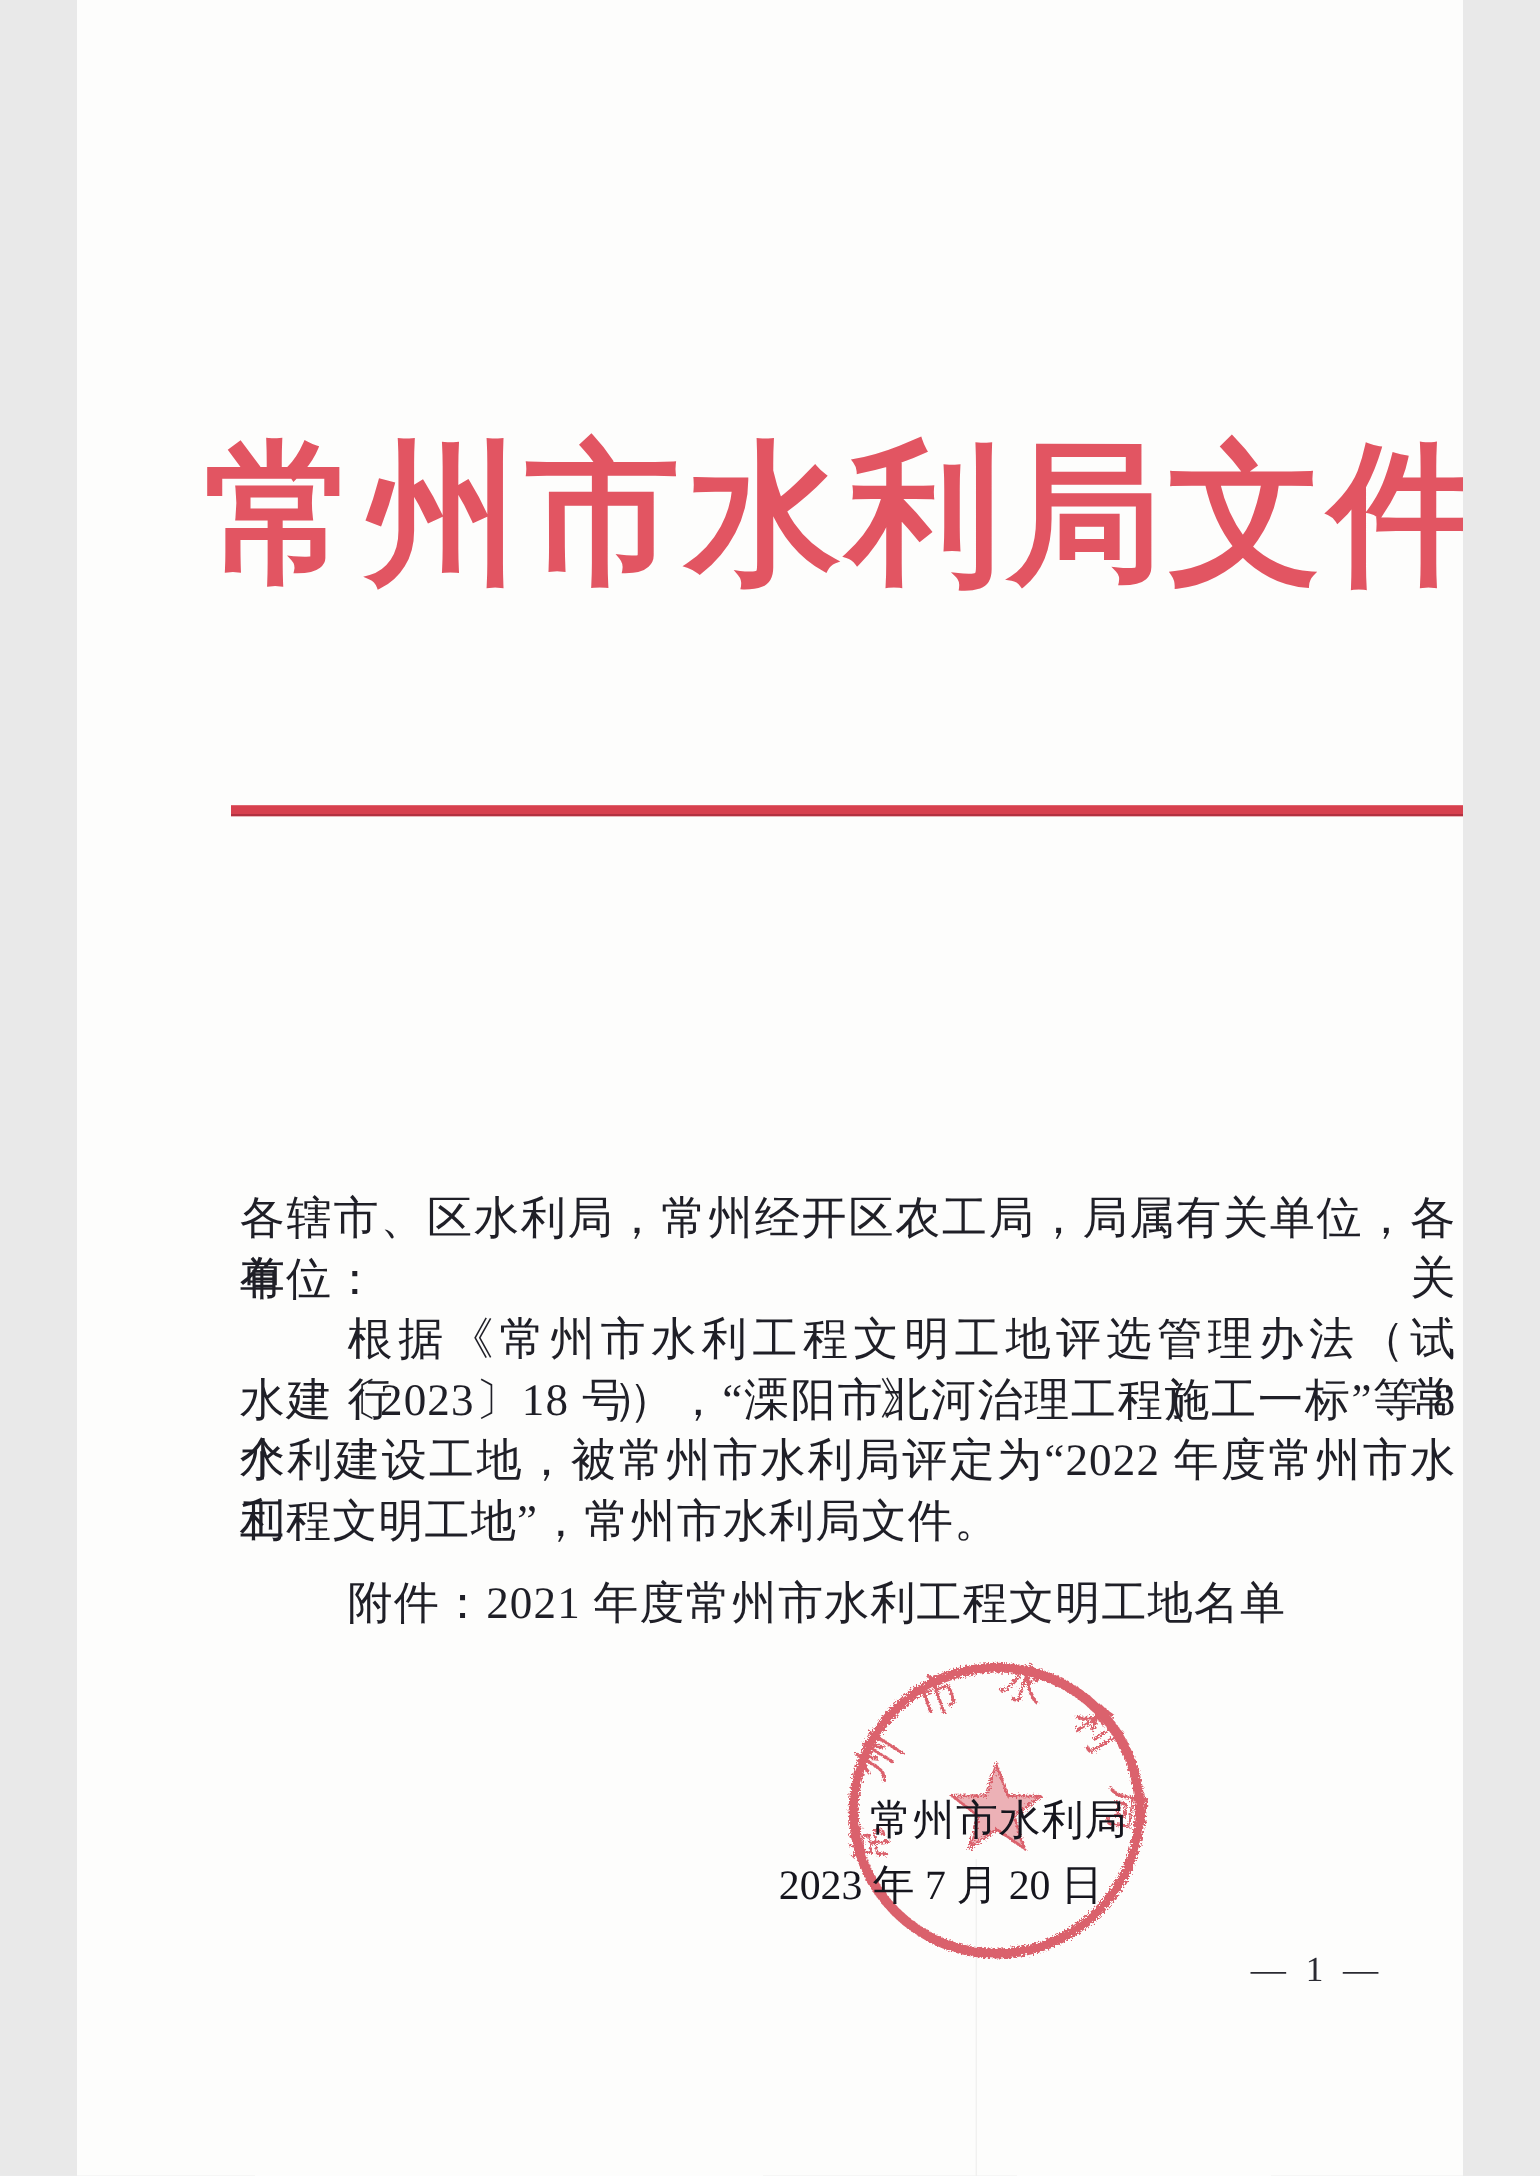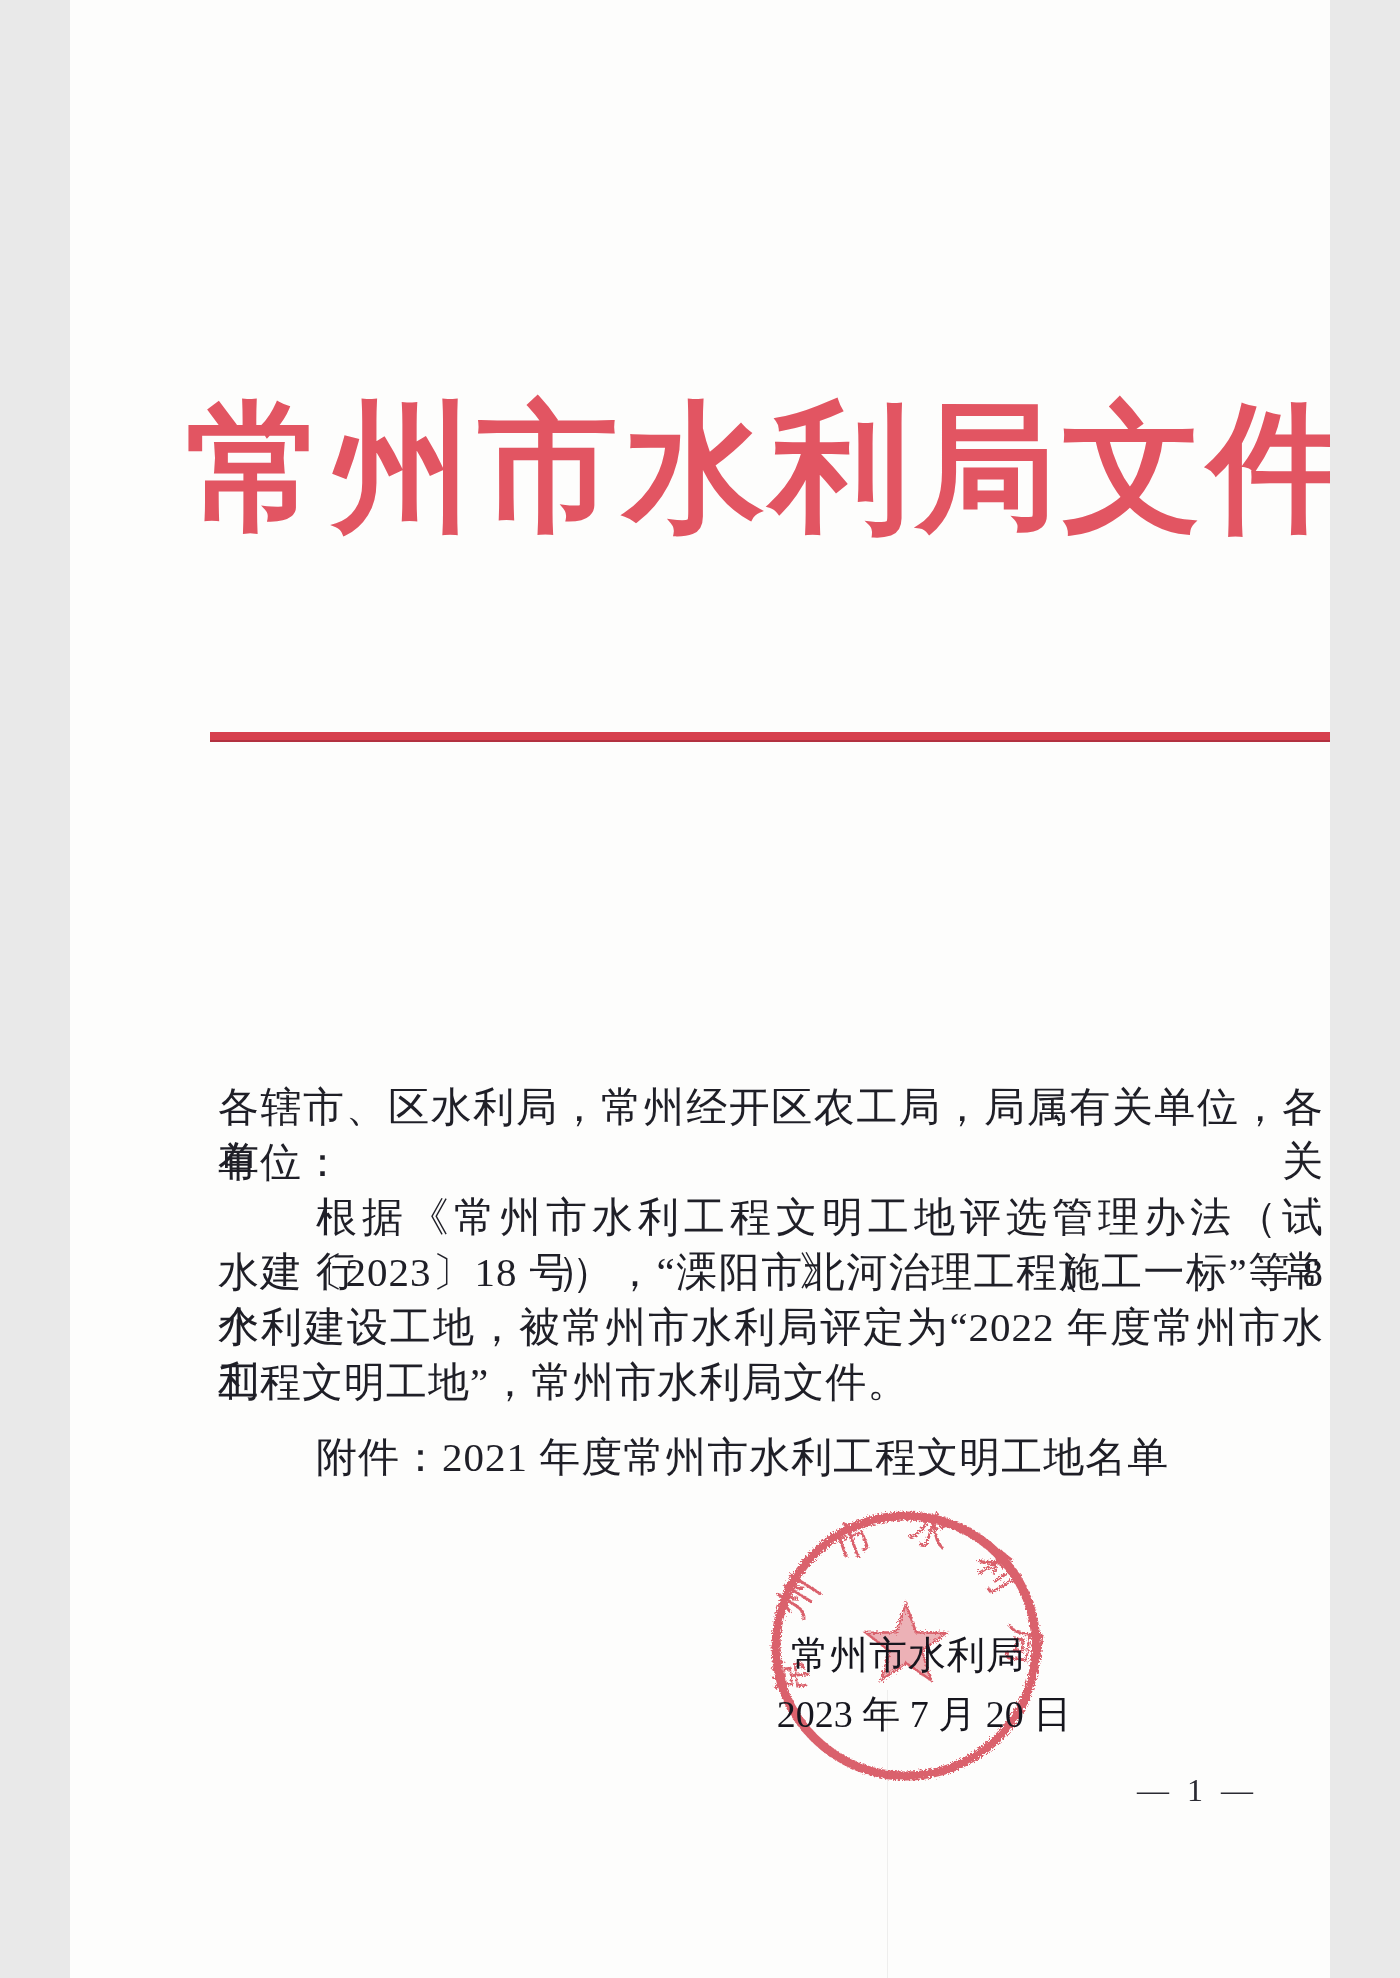--- a/index.html
+++ b/index.html
@@ -72,21 +72,20 @@
   .sign-org{
     position:absolute;top:1636px;left:638px;width:400px;
     text-align:center;
     font-size:38px;line-height:44px;
     color:#16161e;z-index:2;
     letter-spacing:1px;
     font-family:Liberation Mono, monospace;
   }
   .sign-date{
     position:absolute;top:1692px;left:638px;width:432px;
-    text-align:center;
     font-size:38px;line-height:44px;
     color:#16161e;z-index:2;
   }
   .page-number{
     position:absolute;top:1770px;left:1055px;width:140px;
     text-align:center;
     font-size:32px;line-height:40px;
     color:#2a2a32;
     word-spacing:10px;
   }

